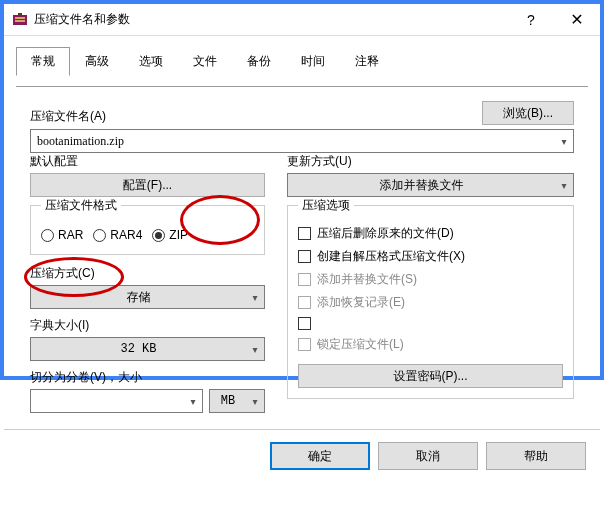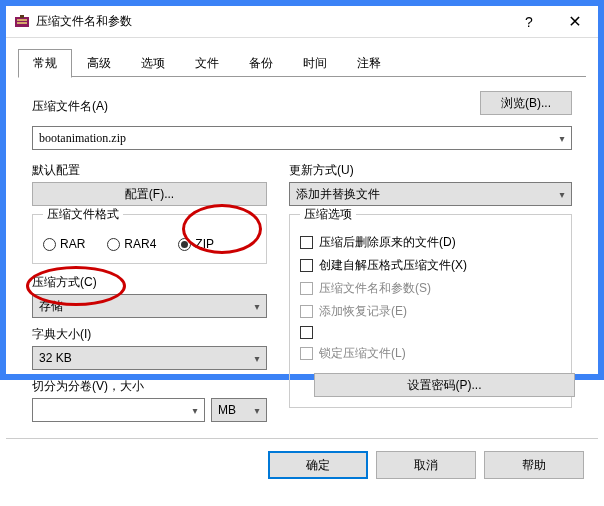--- a/index.html
+++ b/index.html
@@ -1,43 +1,43 @@
 <!DOCTYPE html>
 <html><head>
 <meta charset="utf-8">
 <style>
 * { box-sizing: border-box; margin: 0; padding: 0; }
 body { font-family: "Microsoft YaHei", "Segoe UI", sans-serif; font-size: 12px; background: #fff; width: 604px; height: 506px; overflow: hidden; }
-.window { width: 604px; height: 380px; background: #fff; border: 6px solid #3b82f6; }
+.window { width: 604px; height: 380px; background: #fff; border: 4px solid #3b82f6; }
 .titlebar { height: 32px; background: #fff; display: flex; align-items: center; padding: 0 0 0 8px; border-bottom: 1px solid #ddd; }
 .titlebar-icon { width: 16px; height: 16px; margin-right: 6px; display: inline-flex; align-items: center; justify-content: center; }
 .titlebar-title { flex: 1; font-size: 12px; }
 .titlebar-btn { width: 46px; height: 30px; display: flex; align-items: center; justify-content: center; font-family: "Segoe UI", sans-serif; font-size: 14px; }
 .titlebar-btn.close { font-size: 16px; }
-.tabs { display: flex; padding: 10px 12px 0 12px; border-bottom: none; position: relative; }
+.tabs { display: flex; padding: 10px 12px 12px 12px; border-bottom: none; position: relative; }
 .tab { padding: 5px 14px; font-size: 12px; border: 1px solid transparent; border-bottom: none; position: relative; top: 1px; background: #fff; }
 .tab.active { border: 1px solid #999; border-bottom: 1px solid #fff; z-index: 2; }
 .tab-underline { position: absolute; left: 12px; right: 12px; bottom: 0; height: 1px; background: #999; z-index: 1; }
 .content { padding: 14px 26px 10px 26px; }
-.filename-row { display: flex; justify-content: space-between; align-items: flex-end; margin-bottom: 11px; }
+.filename-row { display: flex; justify-content: space-between; align-items: flex-end; margin-bottom: 4px; }
 .label { font-size: 12px; }
 .btn { background: #e1e1e1; border: 1px solid #adadad; padding: 3px 20px; font-size: 12px; font-family: inherit; height: 24px; display: inline-flex; align-items: center; justify-content: center; }
 .btn.wide { min-width: 90px; }
 .combo { display: flex; background: #fff; border: 1px solid #7a7a7a; height: 24px; align-items: center; }
 .combo-text { flex: 1; padding: 0 6px; font-size: 12px; font-family: Liberation Serif, serif; }
 .combo-arrow { width: 18px; text-align: center; font-size: 10px; color: #555; }
 .combo.gray { background: #e1e1e1; }
-.combo.gray .combo-text { font-family: Liberation Sans, sans-serif; }
+.combo.gray .combo-text { font-family: Liberation Mono, monospace; text-align: center; }
 .twocol { display: flex; gap: 22px; }
 .col-left { width: 235px; }
 .col-right { flex: 1; }
 .section-label { font-size: 12px; margin-bottom: 3px; display: block; }
 fieldset { border: 1px solid #ccc; padding: 8px 10px 10px 10px; margin-bottom: 10px; }
 fieldset legend { font-size: 12px; padding: 0 4px; }
-.radio-row { display: flex; gap: 22px; align-items: center; padding: 6px 0 2px 0; }
+.radio-row { display: flex; gap: 10px; align-items: center; padding: 6px 0 2px 0; }
 .radio-item { display: flex; align-items: center; gap: 4px; font-size: 12px; }
 .radio-circle { width: 13px; height: 13px; border: 1px solid #333; border-radius: 50%; display: inline-flex; align-items: center; justify-content: center; }
 .radio-circle.checked::after { content: ""; width: 7px; height: 7px; background: #333; border-radius: 50%; }
 .check-row { display: flex; align-items: center; gap: 6px; font-size: 12px; padding: 3px 0; }
 .check-box { width: 13px; height: 13px; border: 1px solid #333; display: inline-block; }
 .check-row.disabled { color: #888; }
 .check-row.disabled .check-box { border-color: #aaa; }
 .split-row { display: flex; gap: 6px; }
 .footer { display: flex; justify-content: flex-end; gap: 8px; padding: 12px 14px; border-top: 1px solid #ccc; margin-top: 6px; align-items: center; }
 .footer .btn { min-width: 100px; height: 28px; }
@@ -81,21 +81,21 @@
 
     <div class="filename-row">
       <span class="label">压缩文件名(A)</span>
       <button class="btn wide">浏览(B)...</button>
     </div>
     <div class="combo" style="width:100%;">
       <span class="combo-text">bootanimation.zip</span>
       <span class="combo-arrow">▾</span>
     </div>
 
-    <div class="twocol" style="margin-top:12px;">
+    <div class="twocol" style="">
       <div class="col-left">
         <span class="section-label">默认配置</span>
         <button class="btn" style="width:100%;">配置(F)...</button>
       </div>
       <div class="col-right">
         <span class="section-label">更新方式(U)</span>
         <div class="combo gray">
           <span class="combo-text">添加并替换文件</span>
           <span class="combo-arrow">▾</span>
         </div>
@@ -161,34 +161,34 @@
           <div class="check-row">
               <span class="check-box"></span>
               <span>压缩后删除原来的文件(D)</span>
             </div>
           <div class="check-row">
               <span class="check-box"></span>
               <span>创建自解压格式压缩文件(X)</span>
             </div>
           <div class="check-row disabled">
               <span class="check-box"></span>
-              <span>压缩文件名和参数(S)</span>
+              <span>添加并替换文件(S)</span>
             </div>
           <div class="check-row disabled">
               <span class="check-box"></span>
               <span>添加恢复记录(E)</span>
             </div>
           <div class="check-row">
               <span class="check-box"></span>
             </div>
           <div class="check-row disabled">
               <span class="check-box"></span>
               <span>锁定压缩文件(L)</span>
             </div>
-          <button class="btn" style="position:absolute; bottom:10px; left:24px; right:10px; width:calc(100% - 20px);">设置密码(P)...</button>
+          <button class="btn" style="position:absolute; bottom:10px; left:10px; right:10px; width:calc(100% - 20px);">设置密码(P)...</button>
         </fieldset>
       </div>
     </div>
   </div>
 
   <div class="footer">
     <button class="btn primary">确定</button>
     <button class="btn">取消</button>
     <button class="btn">帮助</button>
   </div>

